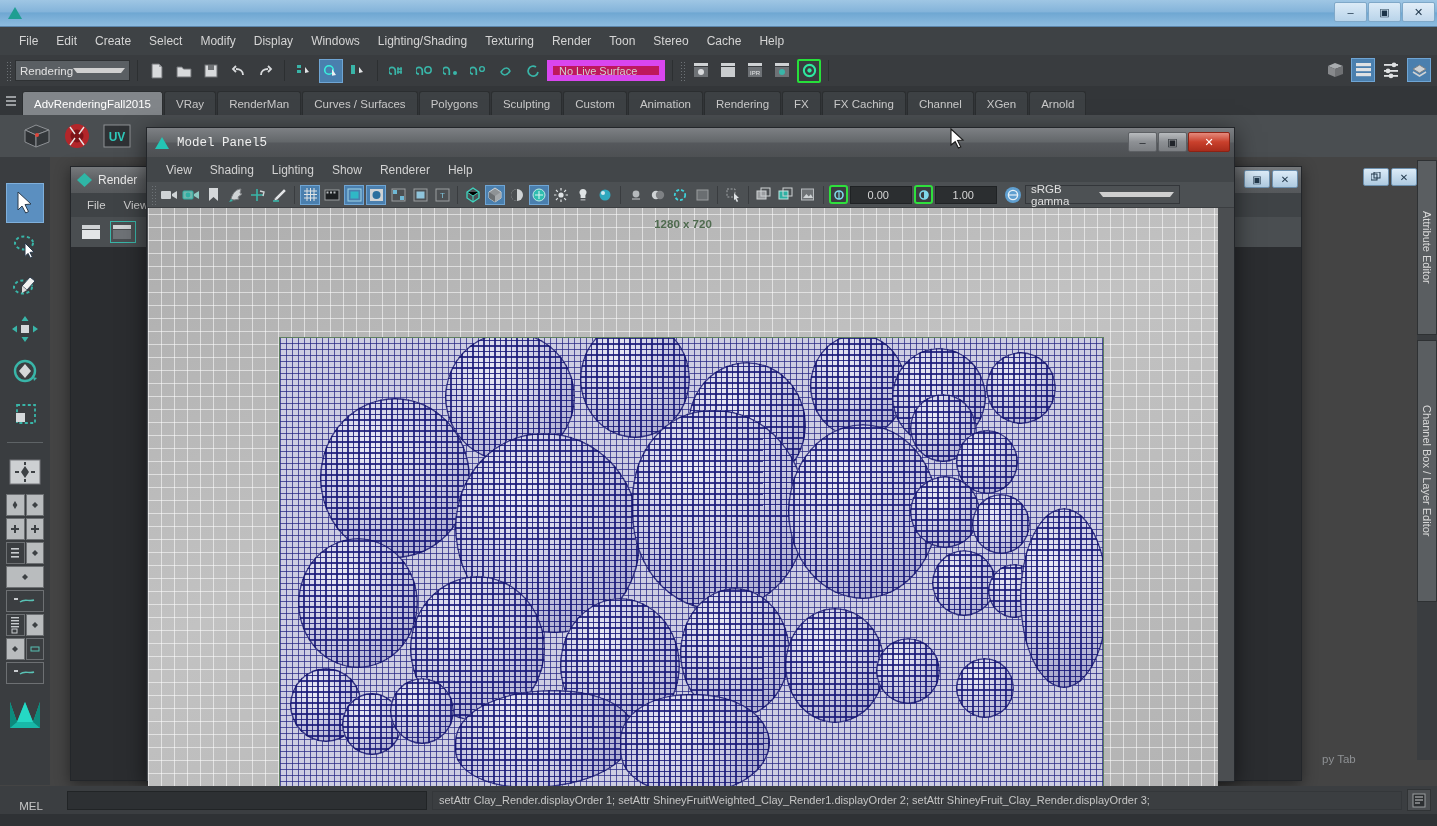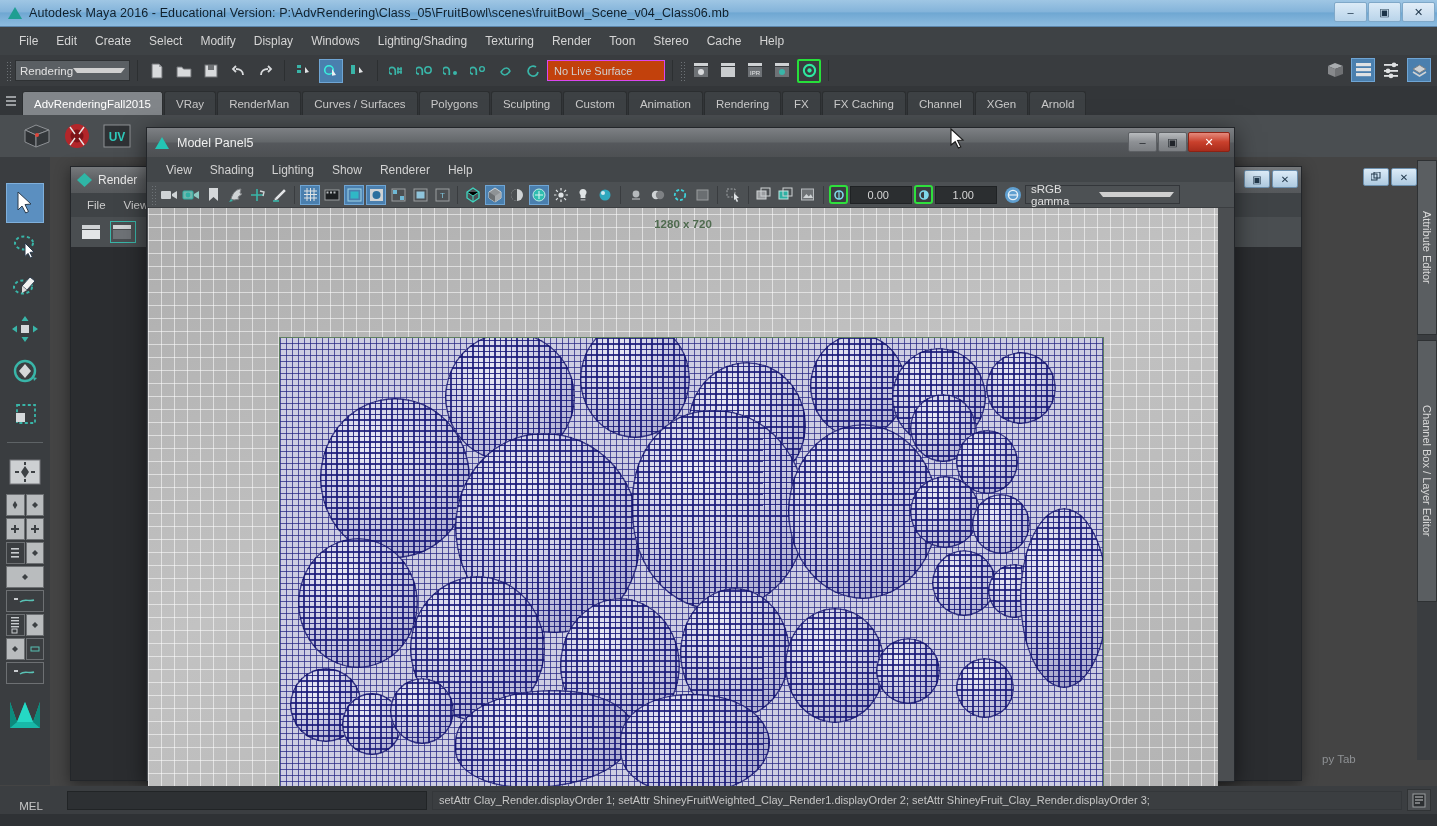--- a/index.html
+++ b/index.html
@@ -78,21 +78,21 @@
   .tbtn {
     width: 24px; height: 24px; flex: none; position: relative;
     display: flex; align-items: center; justify-content: center;
     font-size: 14px; color: #c8ccce;
   }
   .tbtn.on { background: #4a7fae; border: 1px solid #6fa5d4; }
   .tbtn.greenglow {
     border: 2px solid #27e03a; border-radius: 2px;
   }
   .nolive {
-    width: 118px; height: 21px; background: #c2410c; border: 1px solid #d946ef;
+    width: 118px; height: 21px; background: #be185d; border: 6px solid #d946ef;
     display: flex; align-items: center; padding-left: 6px; flex: none;
   }
   .nolive span { font-size: 11px; color: #cfcfcf; }
 
   
   #shelfbar {
     position: absolute; left: 0; top: 86px; width: 1437px; height: 29px;
     background: #333639; display: flex; align-items: flex-end;
   }
   #shelfbar .hamb {
@@ -213,21 +213,21 @@
     display: flex; align-items: center; padding-left: 8px; position: relative;
   }
   #mp-title .mpicon {
     width: 15px; height: 15px; margin-right: 7px; position: relative;
   }
   #mp-title .mpicon i {
     position: absolute; left: 0; top: 2px; width: 0; height: 0;
     border-left: 7px solid transparent; border-right: 7px solid transparent;
     border-bottom: 12px solid #24c5b4;
   }
-  #mp-title .mptext { font-size: 12.5px; color: #efefef; }
+  #mp-title .mptext { font-size: 12.5px; color: #efefef; font-family: Liberation Mono, monospace; }
   .mp-wbtns { position: absolute; right: 4px; top: 4px; display: flex; gap: 1px; }
   .mp-wbtn {
     width: 29px; height: 20px;
     background: linear-gradient(to bottom,#b8bbbe 0%,#8d9094 50%,#7c7f83 100%);
     border: 1px solid #5d6064; border-radius: 2px;
     display: flex; align-items: center; justify-content: center;
     font-size: 11px; color: #20242a;
   }
   .mp-wbtn.close {
     background: linear-gradient(to bottom,#e58a7c 0%,#c9402c 50%,#a92c1c 100%);
@@ -334,21 +334,20 @@
   }
   #cursor-arrow { position: absolute; left: 950px; top: 128px; }
 </style>
 </head>
 <body>
 
 <div id="win-titlebar">
   <span class="wt-icon">
       <i></i>
     </span>
-  <span class="wt-text">Autodesk Maya 2016 - Educational Version: P:\AdvRendering\Class_05\FruitBowl\scenes\fruitBowl_Scene_v04_Class06.mb</span>
   <div class="wt-btns">
     <div class="wt-btn">–</div>
     <div class="wt-btn">▣</div>
     <div class="wt-btn close">✕</div>
   </div>
 </div>
 
 <div id="maya-menubar">
   <span class="mi">File</span>
   <span class="mi">Edit</span>

